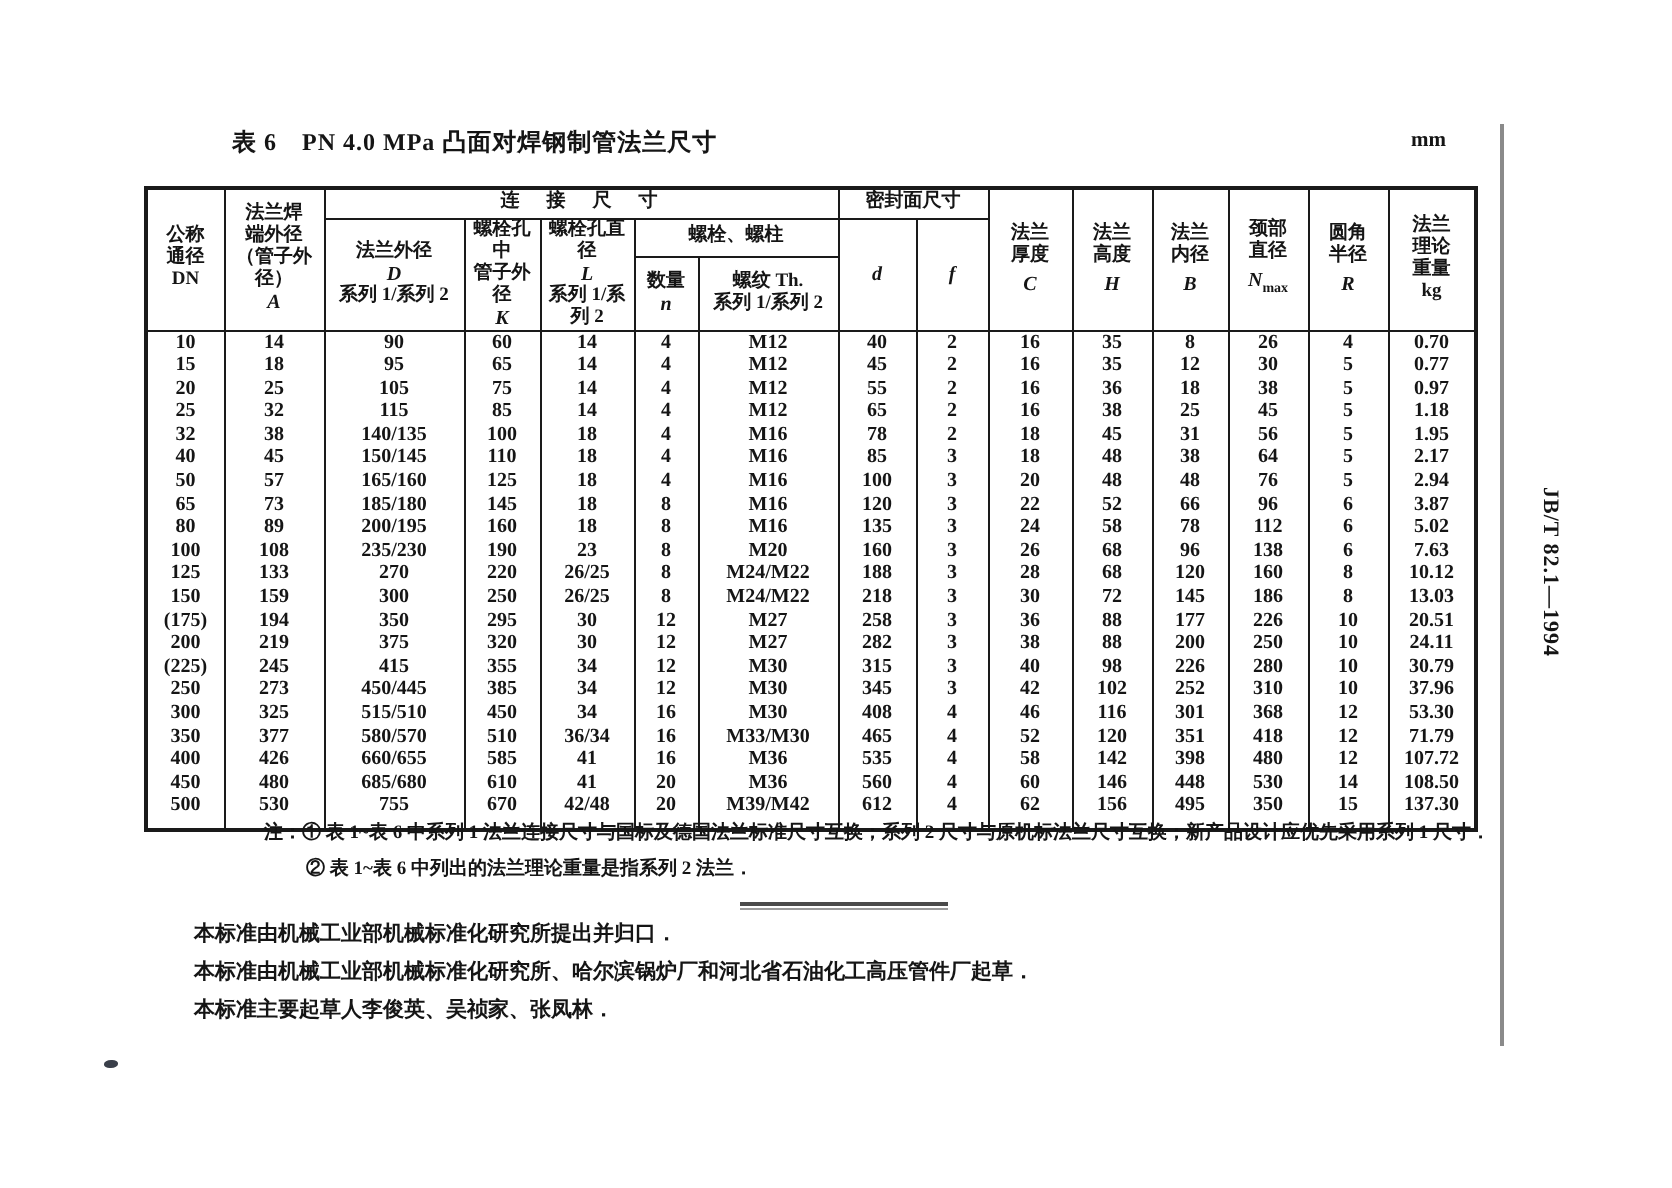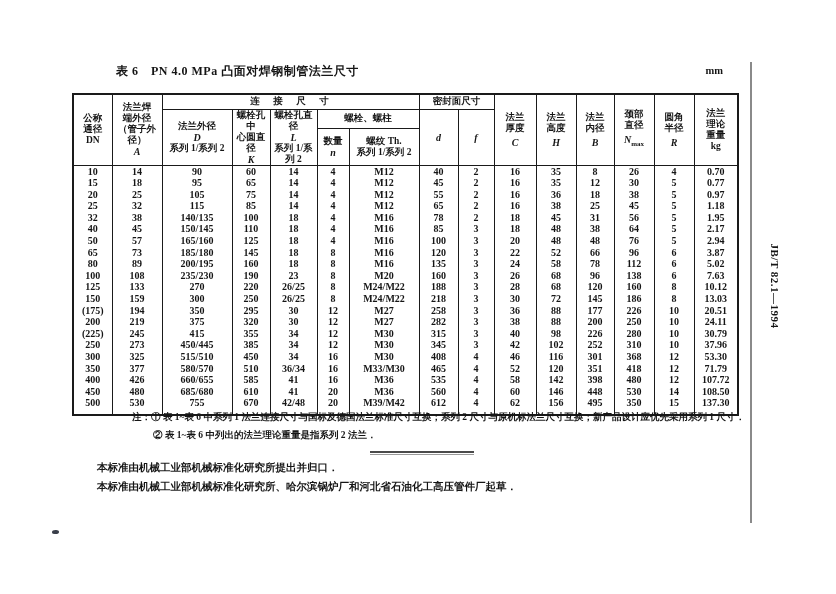--- a/index.html
+++ b/index.html
@@ -126,21 +126,21 @@
           </th>
         </tr>
         <tr class="hr2">
           <th rowspan="2">
             <div>法兰外径</div>
             <div class="sym"><i>D</i></div>
             <div>系列 1/系列 2</div>
           </th>
           <th rowspan="2">
             <div>螺栓孔中</div>
-            <div>心圆直径</div>
+            <div>管子外径</div>
             <div class="sym"><i>K</i></div>
           </th>
           <th rowspan="2">
             <div>螺栓孔直径</div>
             <div class="sym"><i>L</i></div>
             <div>系列 1/系列 2</div>
           </th>
           <th colspan="2">螺栓、螺柱</th>
           <th rowspan="2">
             <div class="sym"><i>d</i></div>
@@ -543,19 +543,20 @@
     <div>注：①  表 1~表 6 中系列 1 法兰连接尺寸与国标及德国法兰标准尺寸互换；系列 2 尺寸与原机标法兰尺寸互换；新产品设计应优先采用系列 1 尺寸．</div>
     <div class="note2">②  表 1~表 6 中列出的法兰理论重量是指系列 2 法兰．</div>
   </div>
 
   <div class="sep-line"></div>
   <div class="sep-line2"></div>
 
   <div class="footer">
     <div>本标准由机械工业部机械标准化研究所提出并归口．</div>
     <div>本标准由机械工业部机械标准化研究所、哈尔滨锅炉厂和河北省石油化工高压管件厂起草．</div>
+    <div>本标准主要起草人李俊英、吴祯家、张凤林．</div>
   </div>
 
   <div class="v-line"></div>
   <div class="side-label">JB/T 82.1—1994</div>
   <div class="speck"></div>
 
 </div>
 
 </body></html>

